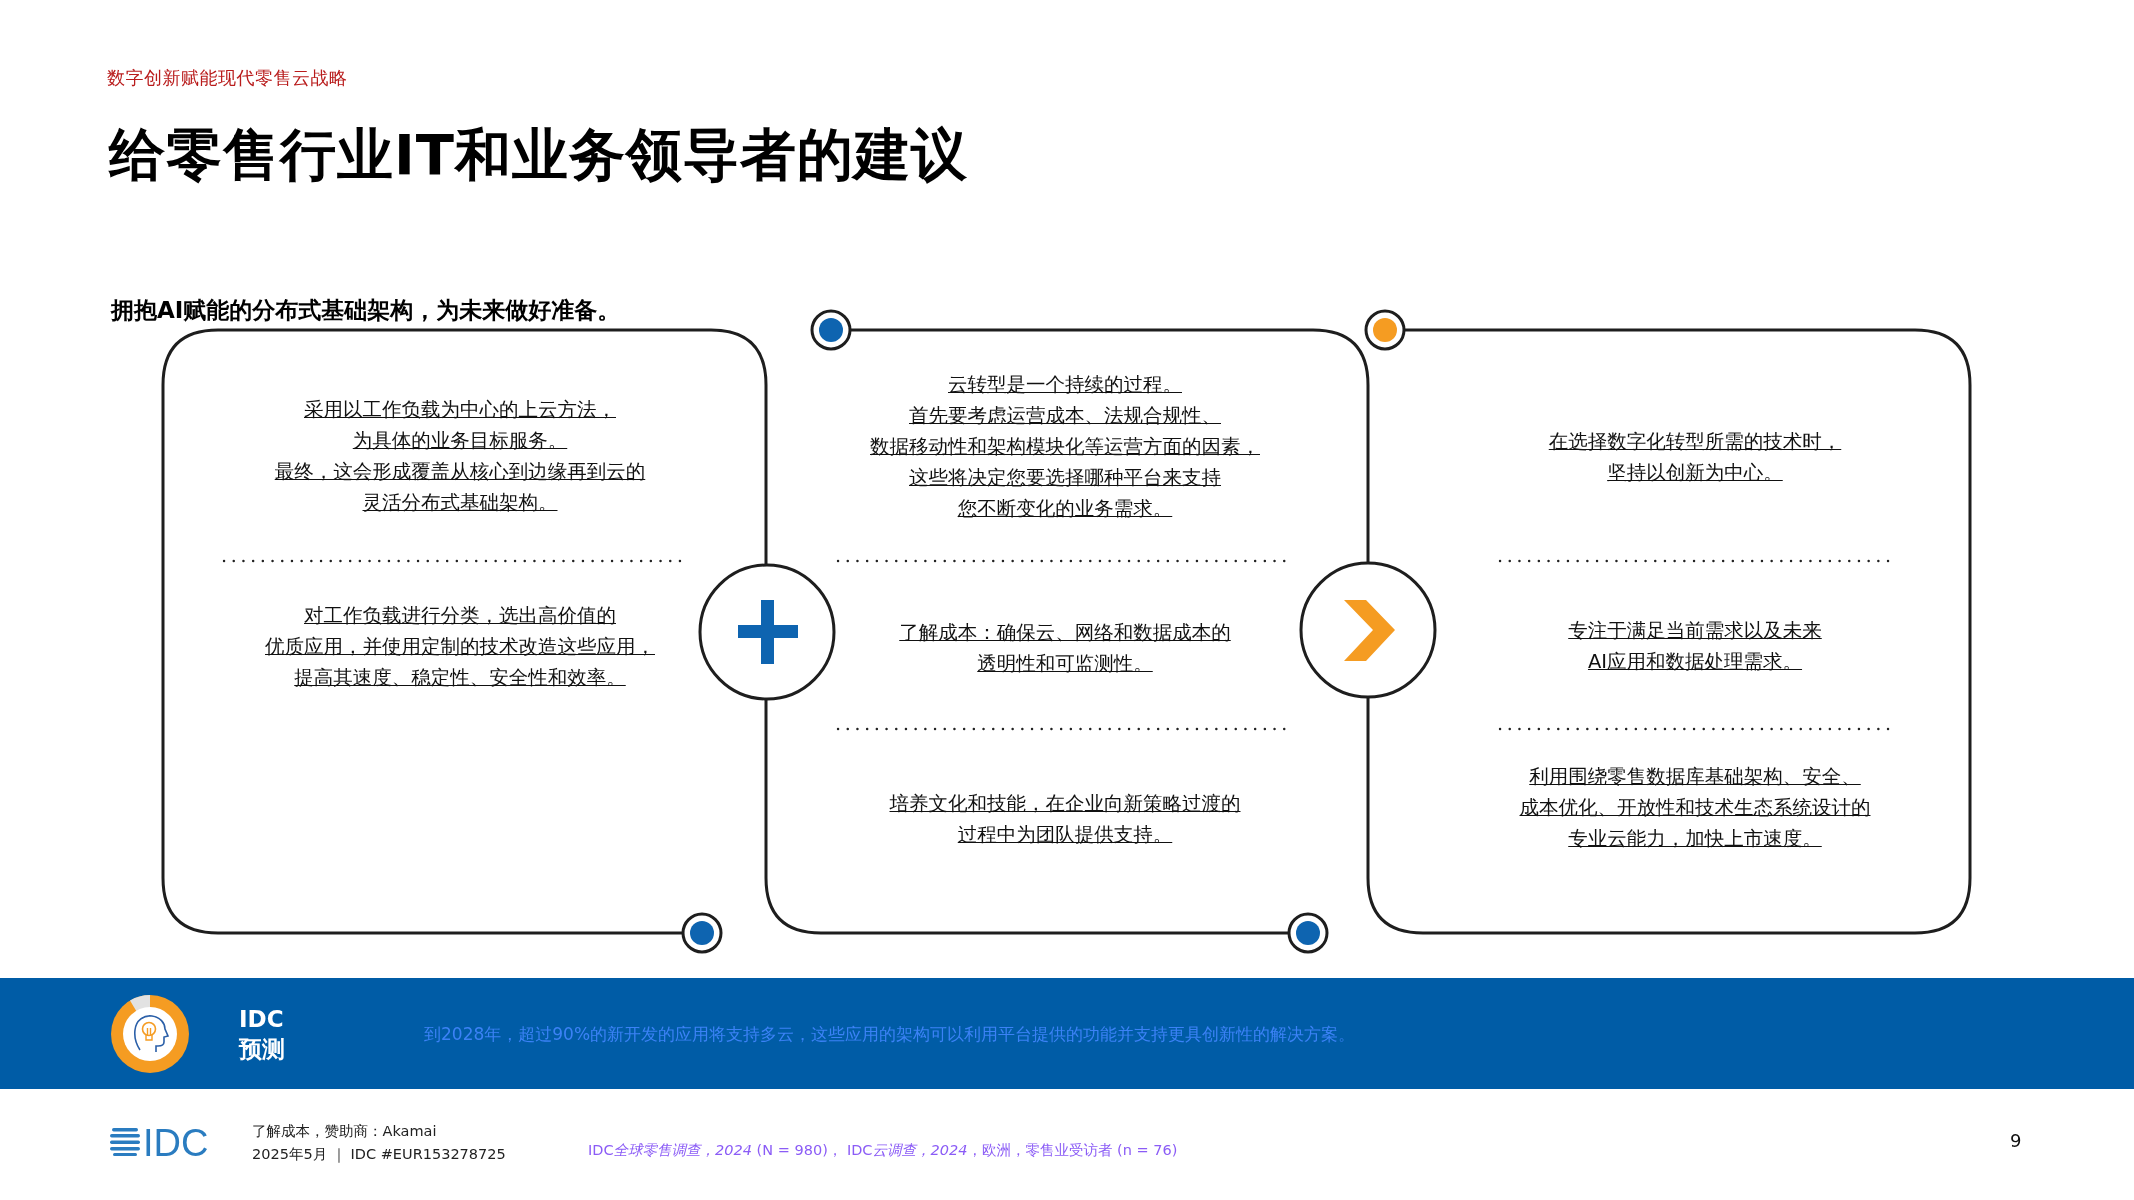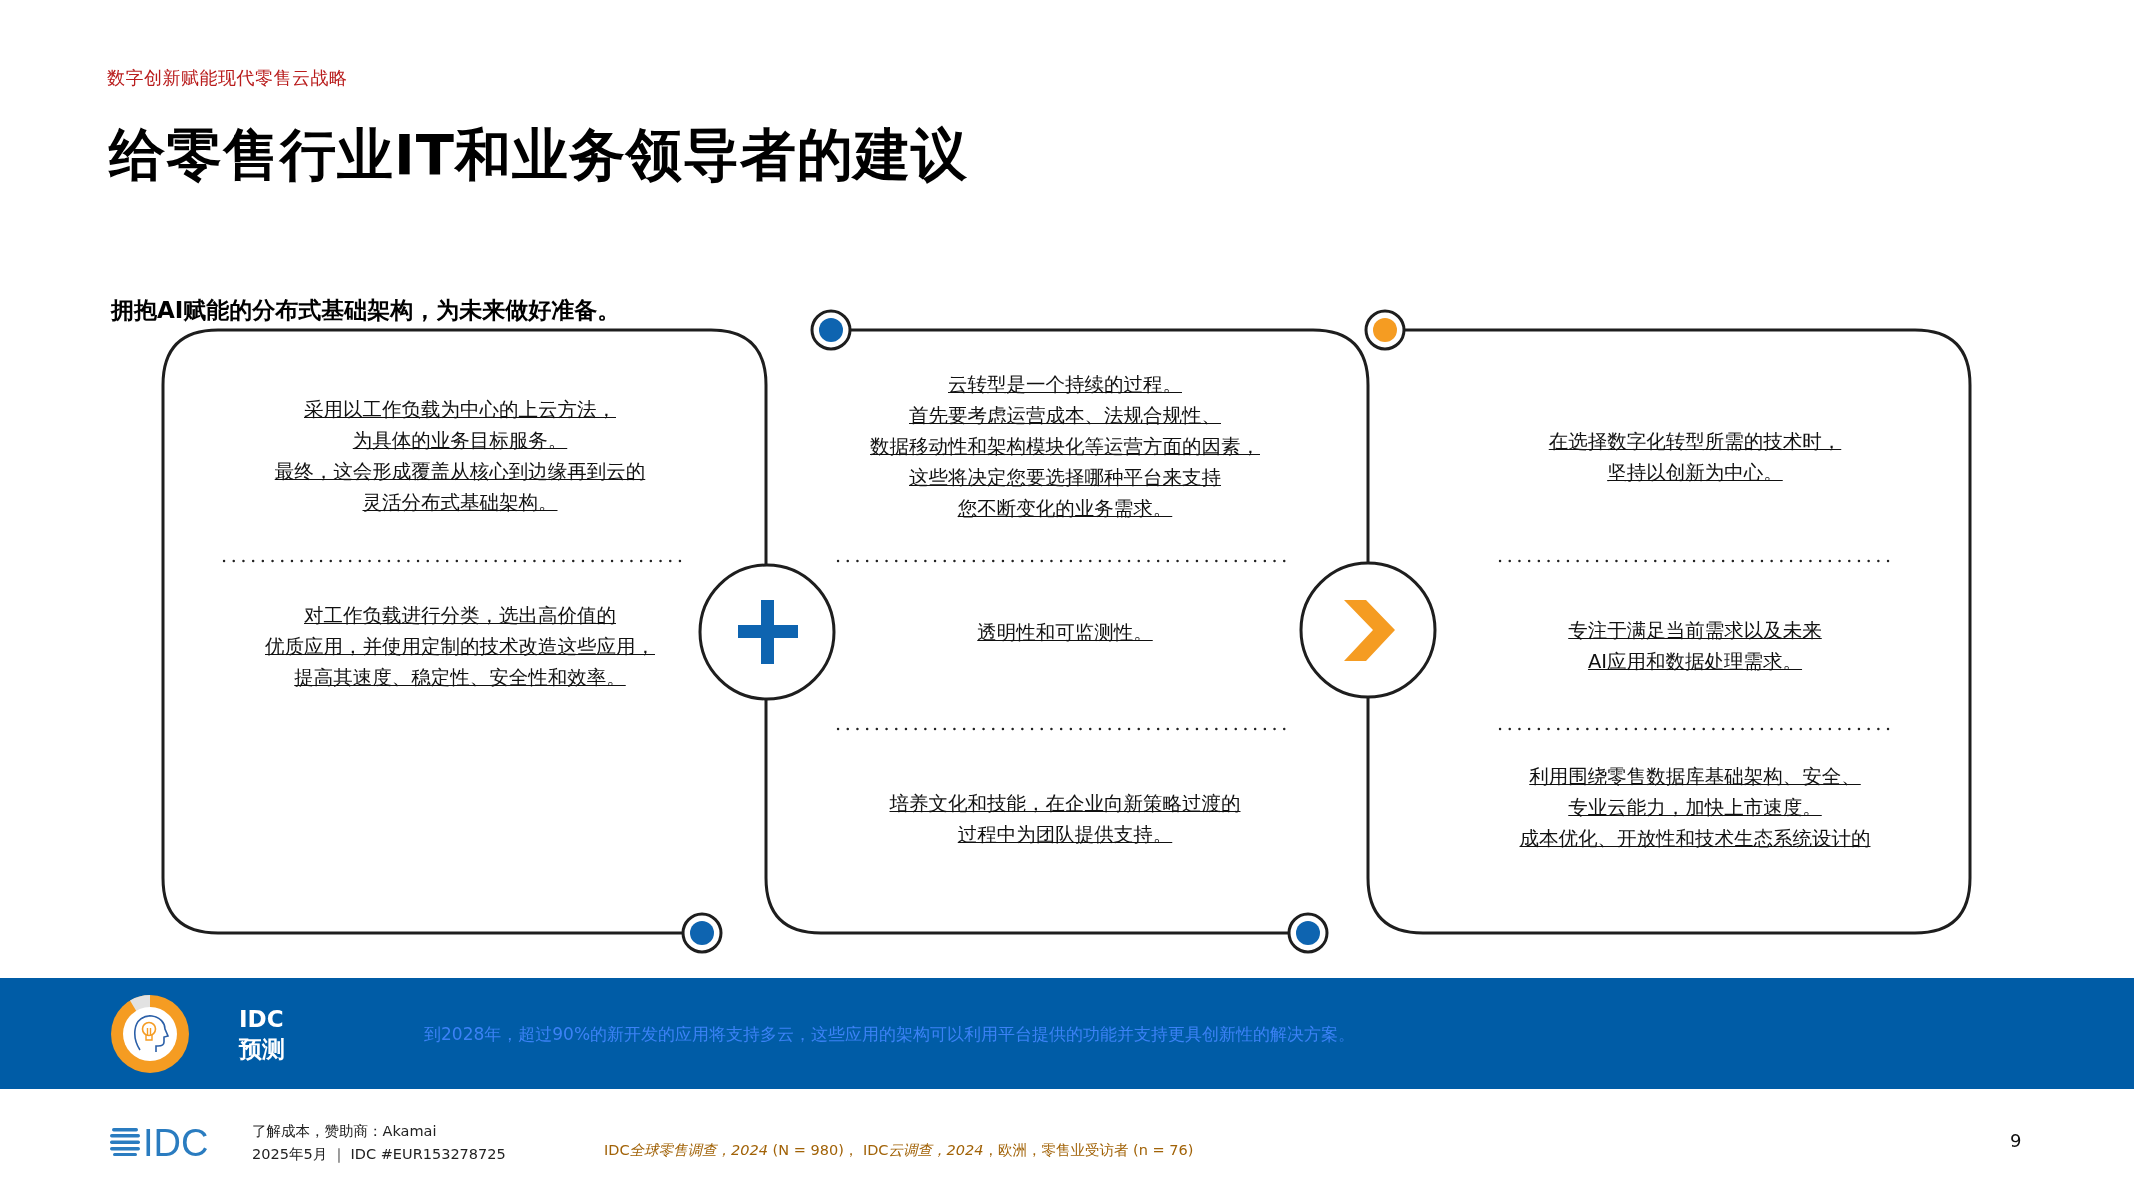--- a/index.html
+++ b/index.html
@@ -14,21 +14,21 @@
 
   .block { position: absolute; text-align: center; font-size: 19.5px; line-height: 31px; color: #111; text-decoration: underline; }
 
   .banner { position: absolute; left: 0; top: 978px; width: 2134px; height: 111px; background: #005ca6; }
   .banner-label { position: absolute; left: 239px; top: 1004px; color: #fff; font-size: 23px; font-weight: bold; line-height: 30px; }
   .banner-text { position: absolute; left: 424px; top: 1023px; color: #3b82f6; font-size: 17px; }
   .banner-icon { position: absolute; left: 110px; top: 994px; width: 80px; height: 80px; }
 
   .footer-logo { position: absolute; left: 110px; top: 1122px; width: 114px; height: 36px; }
   .footer-meta { position: absolute; left: 252px; top: 1120px; font-size: 14.5px; line-height: 23px; color: #222; }
-  .footer-source { position: absolute; left: 604px; top: 1141px; font-size: 14.5px; color: #a16207; }
+  .footer-source { position: absolute; left: 588px; top: 1141px; font-size: 14.5px; color: #8b5cf6; }
   .footer-source i { font-style: italic; }
   .page-num { position: absolute; left: 2010px; top: 1130px; font-size: 18px; color: #111; }
 </style>
 </head>
 <body>
 
 <div class="kicker">数字创新赋能现代零售云战略</div>
 <div class="title">给零售行业IT和业务领导者的建议</div>
 <div class="subtitle">拥抱AI赋能的分布式基础架构，为未来做好准备。</div>
 
@@ -94,39 +94,40 @@
 </div>
 
 <div class="block" style="left:810px; top:369px; width:510px;">
   <div>云转型是一个持续的过程。</div>
   <div>首先要考虑运营成本、法规合规性、</div>
   <div>数据移动性和架构模块化等运营方面的因素，</div>
   <div>这些将决定您要选择哪种平台来支持</div>
   <div>您不断变化的业务需求。</div>
 </div>
 <div class="block" style="left:810px; top:617px; width:510px;">
+  <div>了解成本：确保云、网络和数据成本的</div>
   <div>透明性和可监测性。</div>
 </div>
 <div class="block" style="left:810px; top:788px; width:510px;">
   <div>培养文化和技能，在企业向新策略过渡的</div>
   <div>过程中为团队提供支持。</div>
 </div>
 
 <div class="block" style="left:1440px; top:426px; width:510px;">
   <div>在选择数字化转型所需的技术时，</div>
   <div>坚持以创新为中心。</div>
 </div>
 <div class="block" style="left:1440px; top:615px; width:510px;">
   <div>专注于满足当前需求以及未来</div>
   <div>AI应用和数据处理需求。</div>
 </div>
 <div class="block" style="left:1440px; top:761px; width:510px;">
   <div>利用围绕零售数据库基础架构、安全、</div>
+  <div>成本优化、开放性和技术生态系统设计的</div>
   <div>专业云能力，加快上市速度。</div>
-  <div>成本优化、开放性和技术生态系统设计的</div>
 </div>
 
 <div class="banner"></div>
 <svg class="banner-icon" viewBox="0 0 80 80">
   <circle cx="40" cy="40" r="39" fill="#f59c22"></circle>
   <path d="M 40 40 L 40 1 A 39 39 0 0 0 20 6.5 Z" fill="#e2e2e2"></path>
   <circle cx="40" cy="40" r="27" fill="#ffffff"></circle>
   <path d="M 30 56 C 26 50 24 44 25 36 C 26 26 34 21 42 22 C 50 23 55 29 55 35 L 58 42 L 54 43 L 54 48 C 54 51 51 52 48 52 L 46 52 L 46 58" fill="none" stroke="#2a5fa8" stroke-width="1.6"></path>
   <circle cx="39" cy="35" r="6.5" fill="none" stroke="#f59c22" stroke-width="1.6"></circle>
   <path d="M 36 41 L 36 46 L 42 46 L 42 41 M 37.5 34 L 37.5 41 M 40.5 34 L 40.5 41" fill="none" stroke="#f59c22" stroke-width="1.4"></path>

